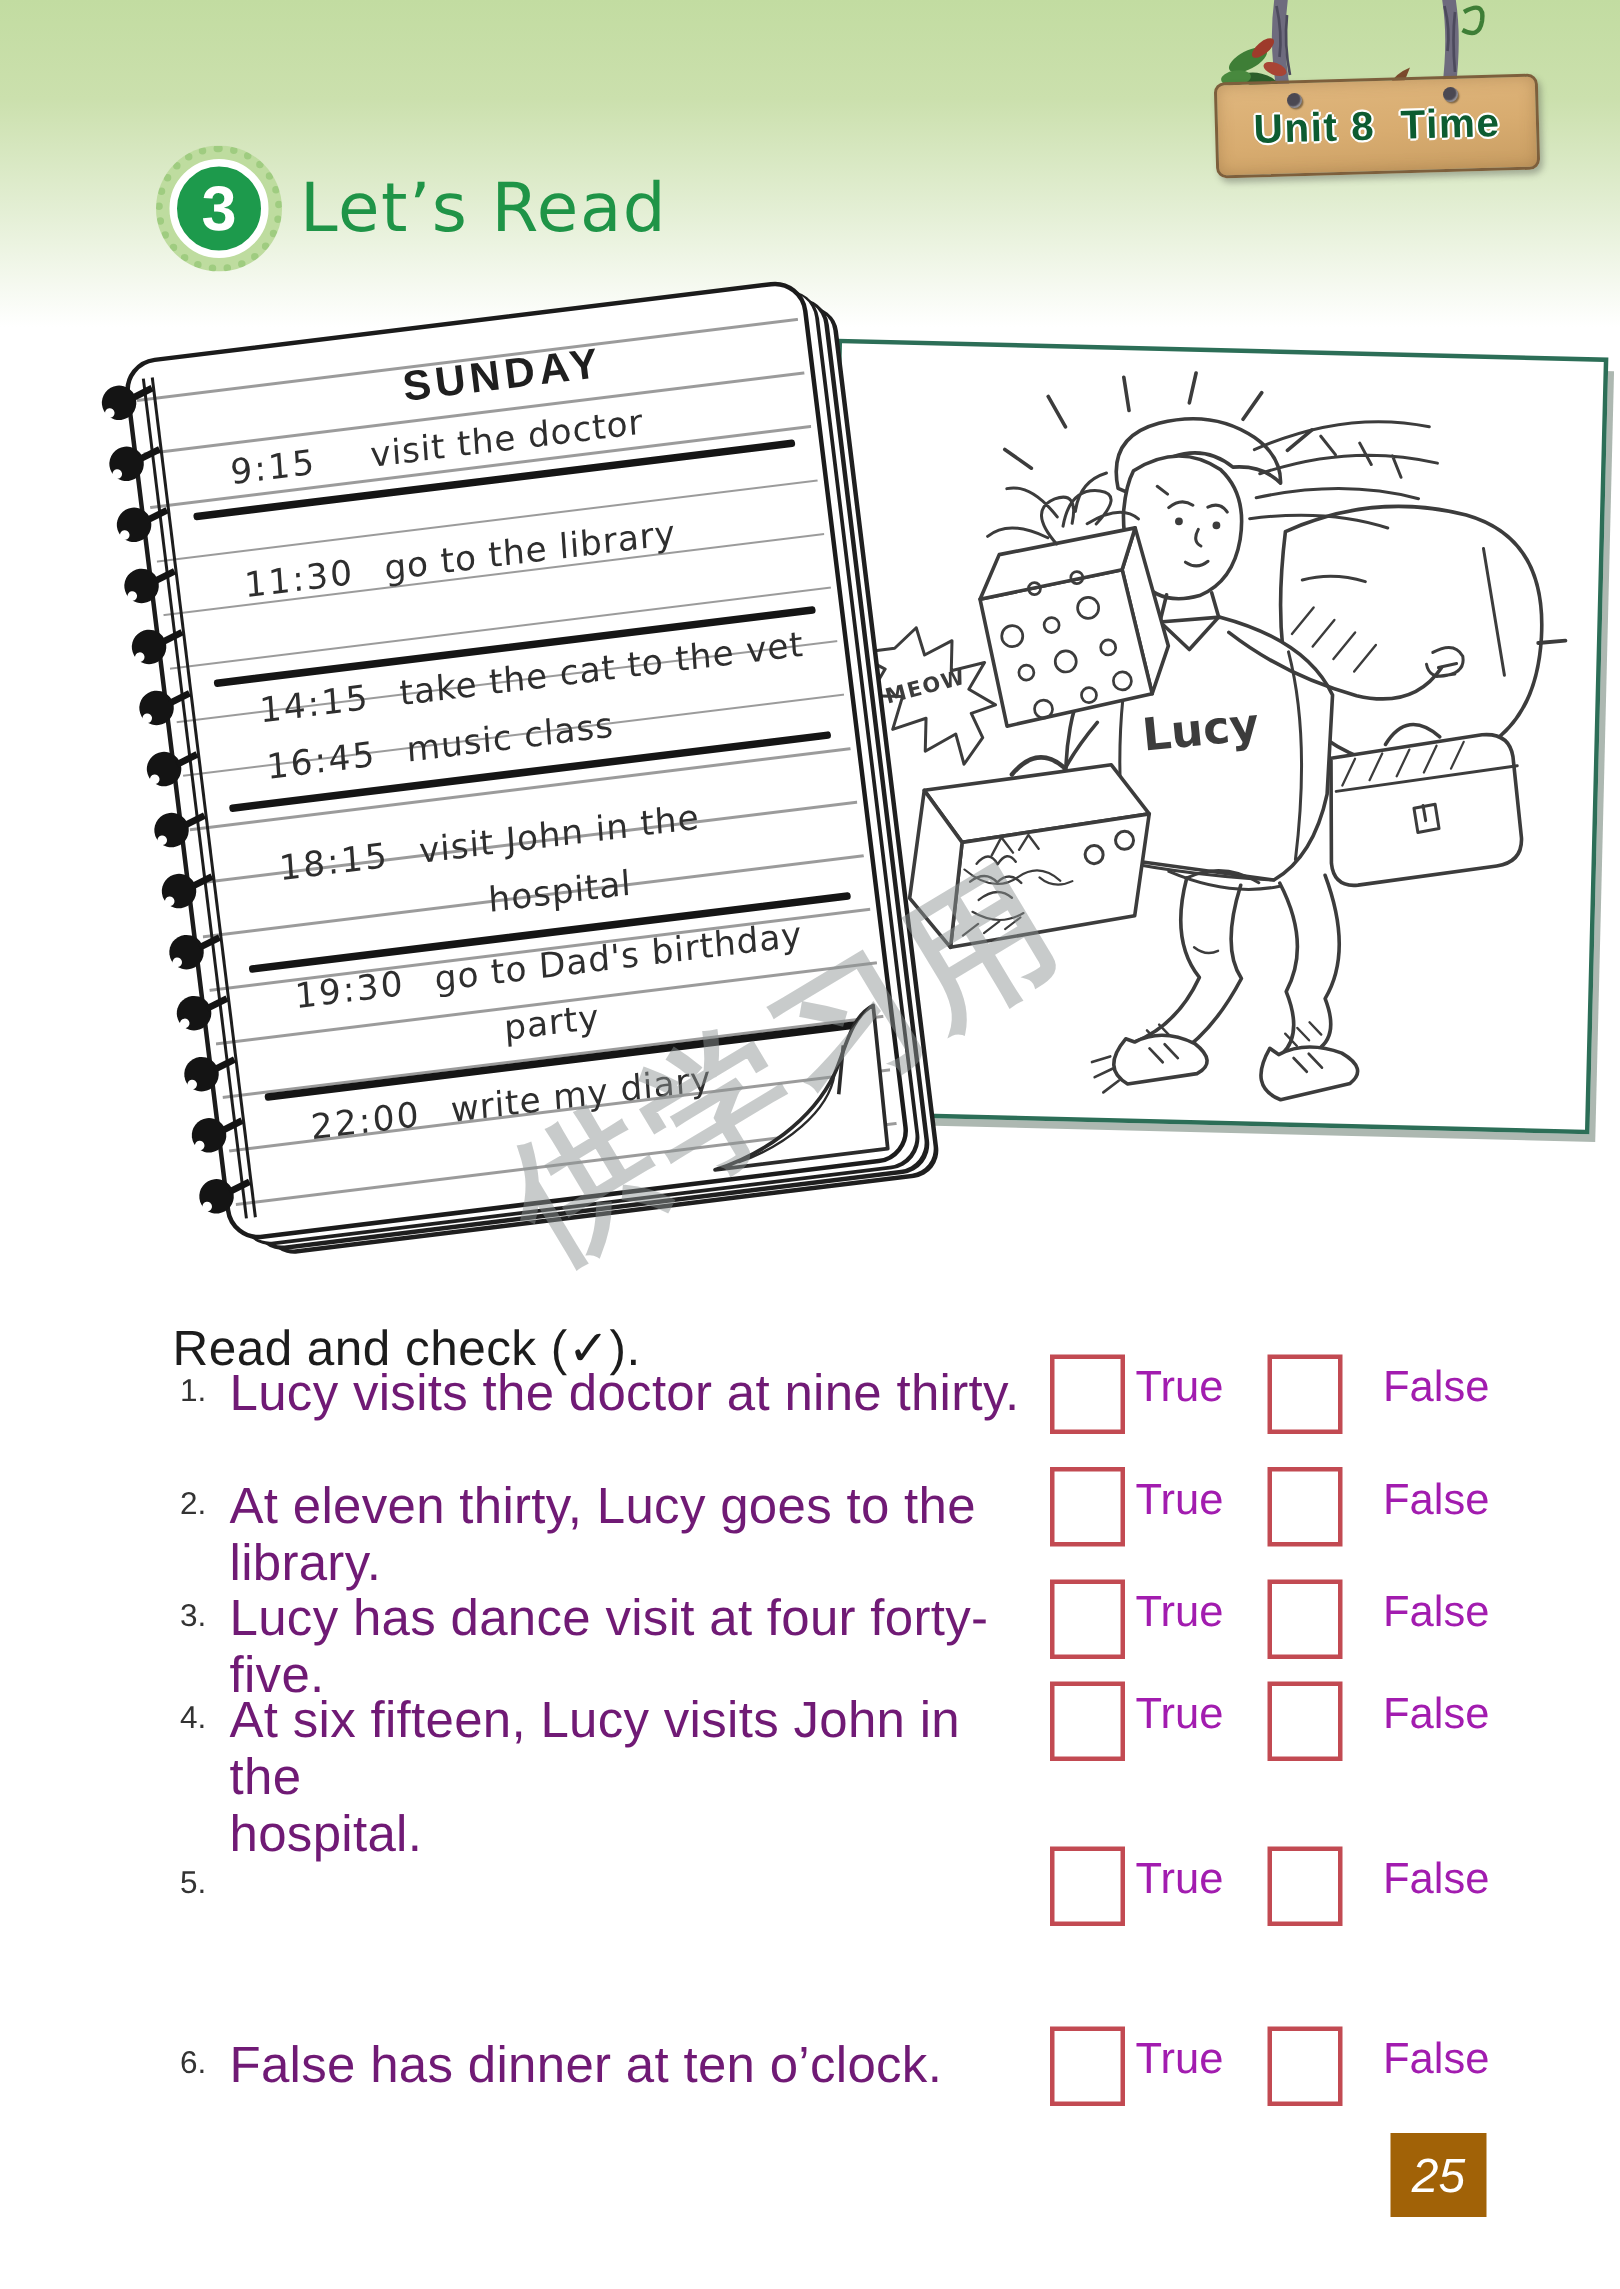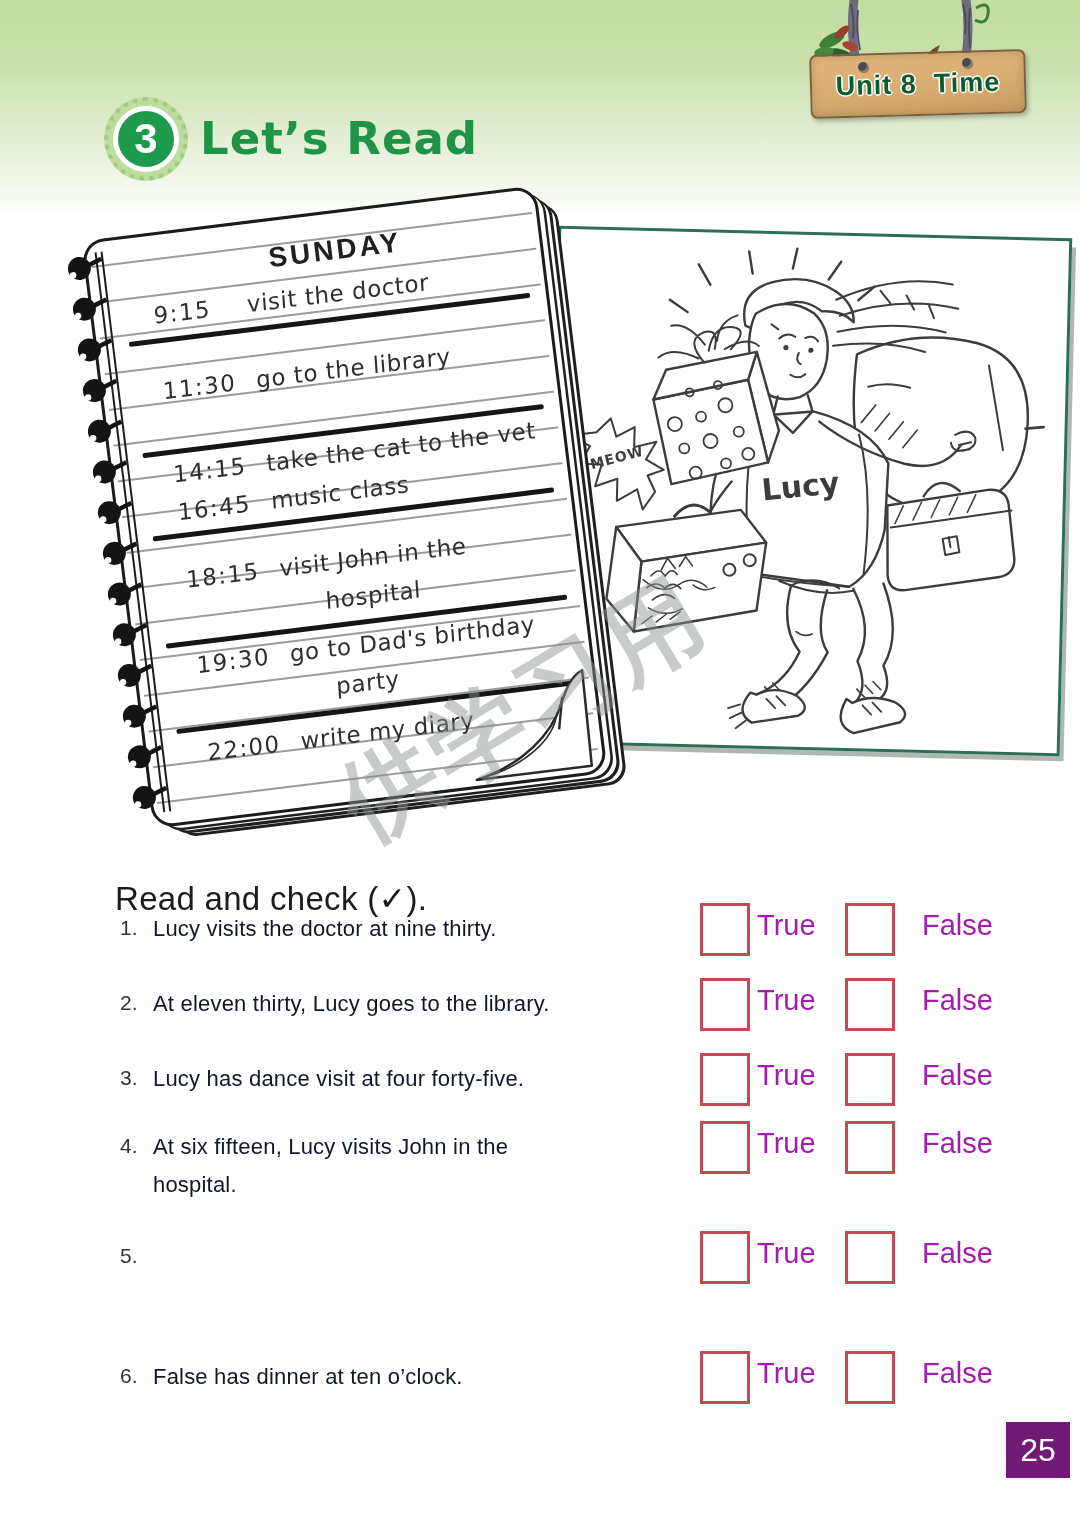--- a/index.html
+++ b/index.html
@@ -21,21 +21,21 @@
   .sign-label{white-space:pre;font-size:27px;font-weight:bold;color:#0d5c31;letter-spacing:1px;
     text-shadow:1.5px 0 0 #fff,-1.5px 0 0 #fff,0 1.5px 0 #fff,0 -1.5px 0 #fff,1px 1px 0 #fff,-1px -1px 0 #fff;}
   .nail{position:absolute;width:10px;height:10px;border-radius:50%;background:#4b4852;
     box-shadow:inset -1px -1px 1px rgba(255,255,255,.4),1px 1px 1px rgba(0,0,0,.4);}
 
   
   .badge{left:104px;top:97px;width:84px;height:84px;}
   .badge-scallop{position:absolute;inset:0;border-radius:50%;border:5px dotted #9fcc80;background:#bedc9f;}
   .badge-core{position:absolute;inset:9px;border-radius:50%;background:#1d9a4c;border:5px solid #fff;
     display:flex;align-items:center;justify-content:center;color:#fff;font-size:42px;font-weight:bold;}
-  .section-title{left:200px;top:112px;font-size:45px;font-weight:bold;color:#1f9447;letter-spacing:1px;
+  .section-title{left:200px;top:112px;font-size:45px;font-weight:normal;color:#1f9447;letter-spacing:1px;
     font-family:"DejaVu Sans",sans-serif;}
 
   
   .notebook{left:112px;top:214px;width:452px;height:586px;transform:rotate(-7deg);
     transform-origin:45% 45%;background:#fff;border:3.5px solid #1b1b1b;border-radius:22px;z-index:3;
     box-shadow:7px 5px 0 -2.5px #ffffff, 8px 6px 0 -1px #1f1f1f,
                14px 10px 0 -4px #ffffff, 15px 11px 0 -2px #1f1f1f,
                21px 15px 0 -5.5px #ffffff, 22px 16px 0 -3.5px #1f1f1f;}
   .nb-paper{position:absolute;left:4px;right:4px;top:3px;bottom:3px;border-radius:17px;overflow:hidden;
     background:repeating-linear-gradient(to bottom,transparent 0 34.2px,#9b9b9b 34.2px 36px);
@@ -62,31 +62,31 @@
   
   .watermark{left:350px;top:600px;width:540px;height:300px;z-index:6;pointer-events:none;}
   .watermark span{position:absolute;left:0;top:150px;transform:rotate(-31deg);transform-origin:0 50%;
     font-family:"DejaVu Serif",serif;font-size:96px;font-weight:bold;
     color:rgba(140,147,146,.48);letter-spacing:6px;white-space:pre;}
 
   
   .ex-heading{left:115px;top:843px;font-size:33px;color:#1c1c1c;letter-spacing:.3px;margin-top:36px;}
   .ex-row{position:absolute;left:120px;width:940px;}
   .ex-num{position:absolute;left:0;top:6px;font-size:21px;color:#333;}
-  .ex-text{margin-left:33px;width:535px;font-size:22px;line-height:38px;color:#0f172a;
+  .ex-text{margin-left:33px;width:535px;font-size:34px;line-height:38px;color:#701a75;
     white-space:pre-line;letter-spacing:.2px;}
   .cb{position:absolute;top:-7px;width:44px;height:47px;border:3px solid #c24a52;background:#fff;}
   .cb-true{left:580px;}
   .cb-false{left:725px;}
   .cb-label{position:absolute;top:-1px;font-size:29px;color:#a21caf;}
   .lbl-true{left:637px;}
   .lbl-false{left:802px;}
 
-  .pagenum{left:1006px;top:1422px;width:64px;height:56px;background:#701a75;color:#fff;
-    font-size:32px;display:flex;align-items:center;justify-content:center;}
+  .pagenum{left:927px;top:1422px;width:64px;height:56px;background:#a16207;color:#fff;
+    font-size:32px;display:flex;align-items:center;justify-content:center;font-style:italic;}
 </style>
 </head>
 <body>
 
 <div class="abs header-bg"></div>
 
 <div class="abs sign-wrap">
   <svg width="260" height="130" viewBox="0 0 260 130">
     <g stroke="#6e6b7e" stroke-width="9" fill="none" stroke-linecap="round">
       <path d="M64 0 Q60 30 66 62"></path>

